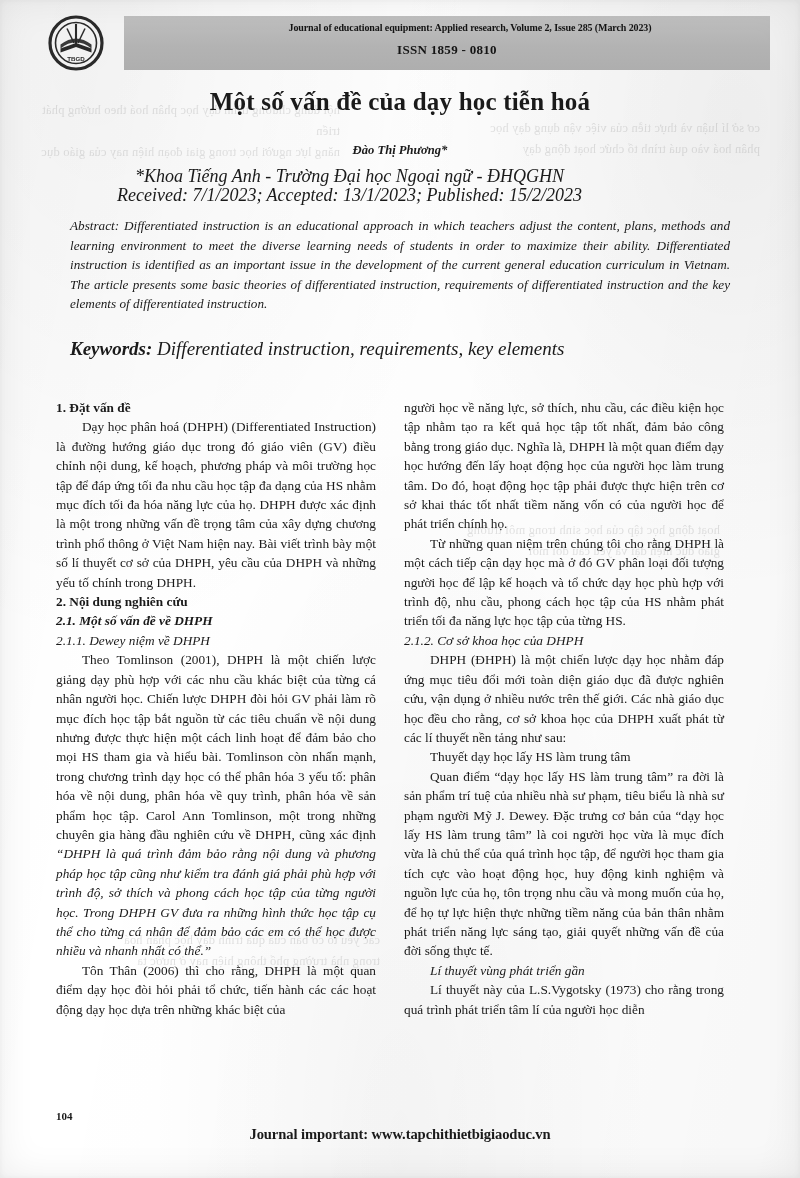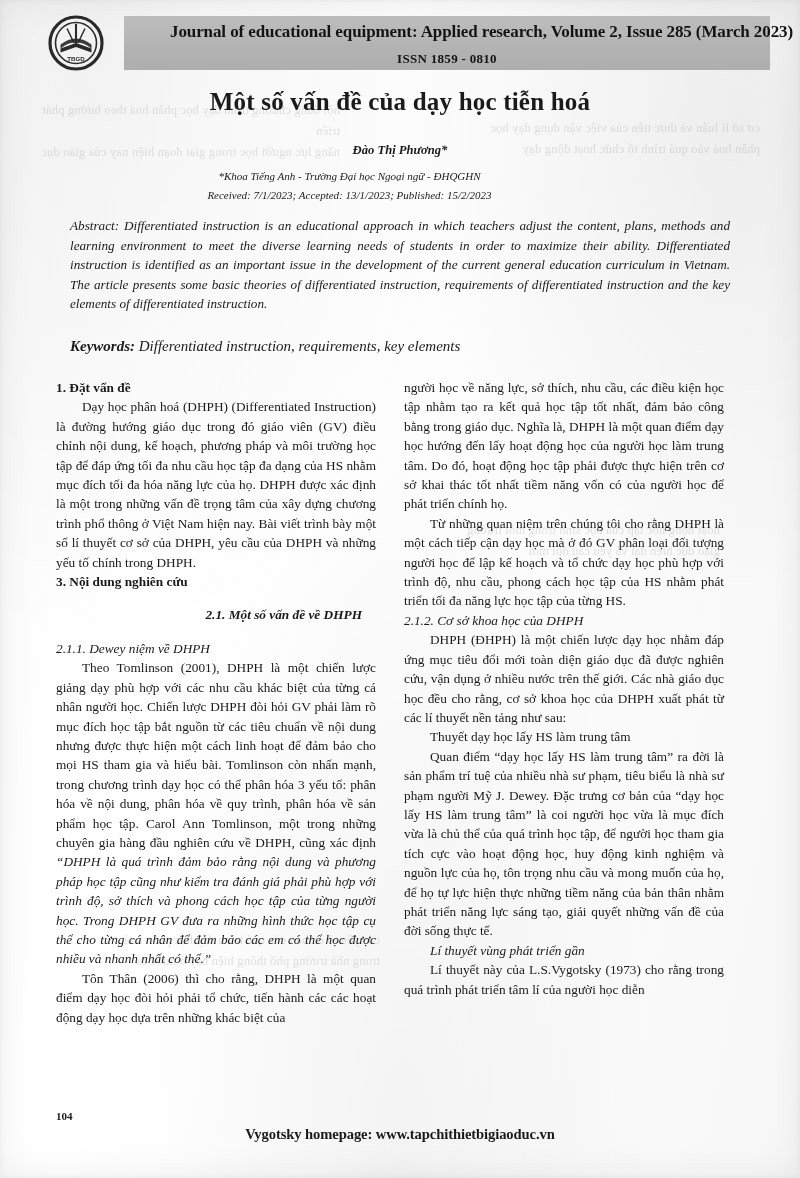--- a/index.html
+++ b/index.html
@@ -54,21 +54,21 @@
     position: absolute;
     left: 124px; top: 16px;
     width: 646px; height: 54px;
     background: linear-gradient(180deg, #bfbfbf 0%, #b3b3b3 55%, #aeaeae 100%);
     text-align: center;
     color: #141414;
   }
   .banner-line1 {
     font-family: "Liberation Serif", serif;
     font-weight: bold;
-    font-size: 17px;
+    font-size: 10px;
     letter-spacing: -0.1px;
     padding-top: 6px;
     white-space: nowrap;
     padding-left: 46px;
   }
   .banner-line2 {
     font-family: "Liberation Serif", serif;
     font-weight: bold;
     font-size: 13px;
     padding-top: 9px;
@@ -96,21 +96,21 @@
     font-style: italic;
     font-size: 12.6px;
   }
   .affil {
     position: absolute;
     left: 0; top: 167px;
     width: 699px;
     text-align: center;
     font-family: "Liberation Serif", serif;
     font-style: italic;
-    font-size: 11px;
+    font-size: 18px;
     line-height: 19px;
   }
 
   
   .abstract-block {
     position: absolute;
     left: 70px; top: 216px;
     width: 660px;
     font-family: "Liberation Serif", serif;
     font-style: italic;
@@ -118,28 +118,28 @@
     line-height: 19.6px;
     text-align: justify;
   }
   .abstract-block b { font-weight: normal; }
   .keywords {
     position: absolute;
     left: 70px; top: 338px;
     width: 660px;
     font-family: "Liberation Serif", serif;
     font-style: italic;
-    font-size: 15px;
+    font-size: 19px;
   }
   .keywords b { font-weight: bold; }
 
   
   .col {
     position: absolute;
-    top: 378px;
+    top: 398px;
     width: 320px;
     font-size: 13.3px;
     line-height: 19.4px;
     text-align: justify;
   }
   .col-left  { left: 56px; }
   .col-right { left: 404px; }
 
   .col p {
     margin: 0;
@@ -147,25 +147,25 @@
     text-align: justify;
   }
   .col p.noindent { text-indent: 0; }
   .h-bold {
     margin: 0;
     font-weight: bold;
     text-indent: 0;
     text-align: left;
   }
   .h-bi {
-    margin: 14px;
+    margin: 0;
     font-weight: bold;
     font-style: italic;
     text-indent: 0;
-    text-align: right;
+    text-align: left;
   }
   .h-i {
     margin: 0;
     font-style: italic;
     text-indent: 0;
     text-align: left;
   }
   .quote {
     font-style: italic;
   }
@@ -254,36 +254,36 @@
     <b>Abstract:</b><span> Differentiated instruction is an educational approach in which teachers adjust the content, plans, methods and learning environment to meet the diverse learning needs of students in order to maximize their ability. Differentiated instruction is identified as an important issue in the development of the current general education curriculum in Vietnam. The article presents some basic theories of differentiated instruction, requirements of differentiated instruction and the key elements of differentiated instruction.</span>
   </div>
 
   <div class="keywords">
     <b>Keywords:</b><span> Differentiated instruction, requirements, key elements</span>
   </div>
 
   <div class="col col-left">
     <div class="h-bold">1. Đặt vấn đề</div>
     <p>Dạy học phân hoá (DHPH) (Differentiated Instruction) là đường hướng giáo dục trong đó giáo viên (GV)  điều chỉnh nội dung, kế hoạch, phương pháp và môi trường học tập để đáp ứng tối đa nhu cầu học tập đa dạng của HS nhằm mục đích tối đa hóa năng lực của họ. DHPH được xác định là một trong những vấn đề trọng tâm của xây dựng chương trình phổ thông ở Việt Nam hiện nay. Bài viết trình bày một số lí thuyết cơ sở của DHPH, yêu cầu của DHPH và những yếu tố chính trong DHPH.</p>
-    <div class="h-bold">3. Nội dung nghiên cứu</div>
+    <div class="h-bold">2. Nội dung nghiên cứu</div>
     <div class="h-bi">2.1. Một số vấn đề về DHPH</div>
     <div class="h-i">2.1.1. Dewey niệm về DHPH</div>
     <p><span>Theo Tomlinson (2001), DHPH là một chiến lược giảng dạy phù hợp với các nhu cầu khác biệt của từng cá nhân người học. Chiến lược DHPH đòi hỏi GV phải làm rõ mục đích học tập bắt nguồn từ các tiêu chuẩn về nội dung nhưng được thực hiện một cách linh hoạt để đảm bảo cho mọi HS tham gia và hiểu bài. Tomlinson còn nhấn mạnh, trong chương trình dạy học có thể phân hóa 3 yếu tố: phân hóa về nội dung, phân hóa về quy trình, phân hóa về sản phẩm học tập. Carol Ann Tomlinson, một trong những chuyên gia hàng đầu nghiên cứu về DHPH, cũng xác định </span><span class="quote">“DHPH  là quá trình đảm bảo rằng nội dung và phương pháp học tập cũng như kiểm tra đánh giá phải phù hợp với trình độ, sở thích và phong cách học tập của từng người học. Trong DHPH GV đưa ra những hình thức học tập cụ thể cho từng cá nhân để đảm bảo các em có thể học được nhiều và nhanh nhất có thể.”</span></p>
     <p>Tôn Thân (2006) thì cho rằng, DHPH là một quan điểm dạy học đòi hỏi phải tổ chức, tiến hành các các hoạt động dạy học dựa trên những khác biệt của</p>
   </div>
 
   <div class="col col-right">
     <p class="noindent">người học về năng lực, sở thích, nhu cầu, các điều kiện học tập nhằm tạo ra kết quả học tập tốt nhất, đảm bảo công bằng trong giáo dục. Nghĩa là, DHPH là một quan điểm dạy học hướng đến lấy hoạt động học của người học làm trung tâm. Do đó, hoạt động học tập phải được thực hiện trên cơ sở khai thác tốt nhất tiềm năng vốn có của người học để phát triển chính họ.</p>
     <p>Từ những quan niệm trên chúng tôi cho rằng DHPH là một cách tiếp cận dạy học mà ở đó GV phân loại đối tượng người học để lập kế hoạch và tổ chức dạy học phù hợp với trình độ, nhu cầu, phong cách học tập của HS nhằm phát triển tối đa năng lực học tập của từng HS.</p>
     <div class="h-i">2.1.2. Cơ sở khoa học của DHPH</div>
     <p>DHPH (ĐHPH) là một chiến lược dạy học nhằm đáp ứng mục tiêu đổi mới toàn diện giáo dục đã được nghiên cứu, vận dụng ở nhiều nước trên thế giới. Các nhà giáo dục học đều cho rằng, cơ sở khoa học của DHPH xuất phát từ các lí thuyết nền tảng như sau:</p>
     <p>Thuyết dạy học lấy HS  làm trung tâm</p>
     <p>Quan điểm “dạy học lấy HS làm trung tâm” ra đời là sản phẩm trí tuệ của nhiều nhà sư phạm, tiêu biểu là nhà sư phạm người Mỹ J. Dewey. Đặc trưng cơ bản của “dạy học lấy HS làm trung tâm” là coi người học vừa là mục đích vừa là chủ thể của quá trình học tập, để người học tham gia tích cực vào hoạt động học, huy động kinh nghiệm và nguồn lực của họ, tôn trọng nhu cầu và mong muốn của họ, để họ tự lực hiện thực những tiềm năng của bản thân nhằm phát triển năng lực sáng tạo, giải quyết những vấn đề của đời sống thực tế.</p>
     <div class="h-i" style="text-indent:26px; text-align:left;">Lí thuyết vùng phát triển gần</div>
     <p>Lí thuyết này của L.S.Vygotsky (1973) cho rằng trong quá trình phát triển tâm lí của người học diễn</p>
   </div>
 
   <div class="footer-rule"></div>
   <div class="page-num">104</div>
-  <div class="homepage">Vygotsky homepage: www.tapchithietbigiaoduc.vn</div>
+  <div class="homepage">Journal important: www.tapchithietbigiaoduc.vn</div>
 
   <div class="vignette"></div>
 </div>
 
 </body></html>

